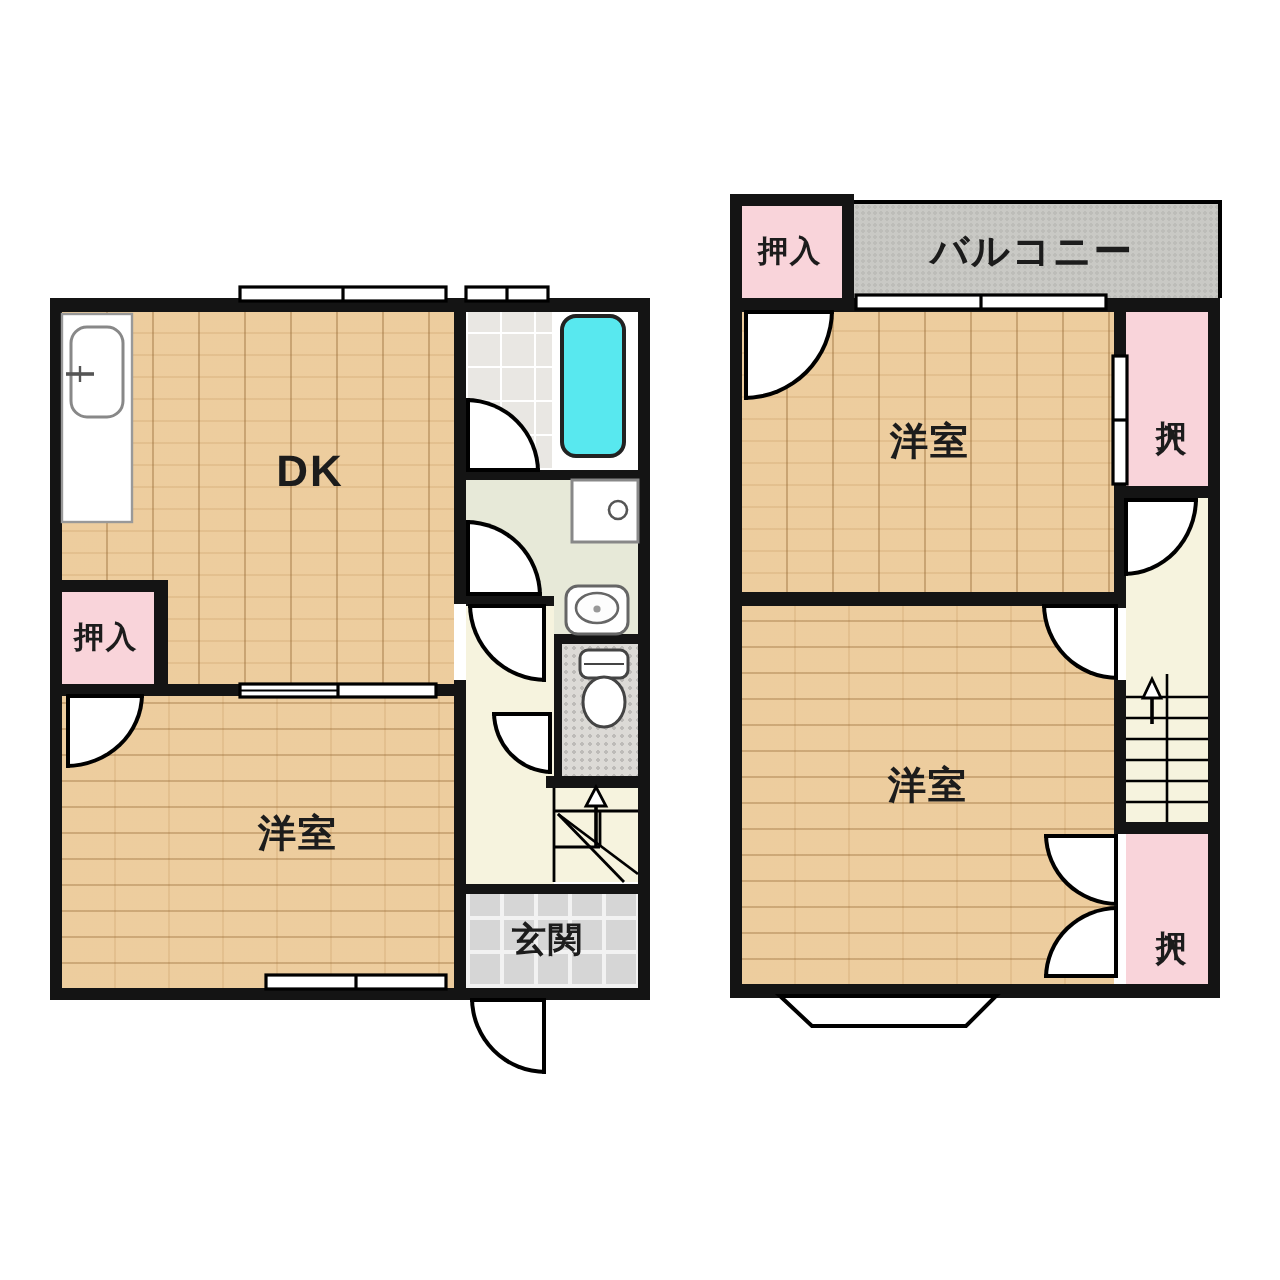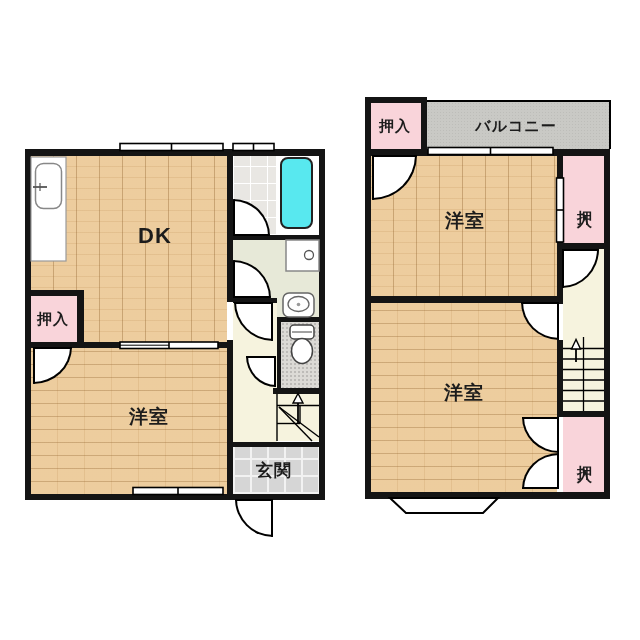--- a/index.html
+++ b/index.html
@@ -191,19 +191,19 @@
       <line x1="576" y1="362" x2="576" y2="346" stroke="#000" stroke-width="1.8"></line>
       <polygon points="576,339.5 571.5,349 580.5,349" fill="#fff" stroke="#000" stroke-width="1.4"></polygon>
     </g>
   </svg>
 
   <div class="lbl" style="left:155px;top:236px;font-size:22px;">DK</div>
   <div class="lbl" style="left:149px;top:417px;font-size:19px;">洋室</div>
   <div class="lbl" style="left:53px;top:319px;font-size:15px;">押入</div>
   <div class="lbl" style="left:274px;top:470px;font-size:17px;">玄関</div>
   <div class="lbl" style="left:395px;top:126px;font-size:15px;">押入</div>
-  <div class="lbl" style="left:516px;top:126px;font-size:15px;">バルコニー</div>
+  <div class="lbl" style="left:516px;top:126px;font-size:19px;">バルコニー</div>
   <div class="lbl" style="left:465px;top:221px;font-size:19px;">洋室</div>
   <div class="lbl v" style="left:584px;top:200px;font-size:15px;">押入</div>
   <div class="lbl" style="left:464px;top:393px;font-size:19px;">洋室</div>
   <div class="lbl v" style="left:584px;top:455px;font-size:15px;">押入</div>
 
 </div>
 
 </body></html>

